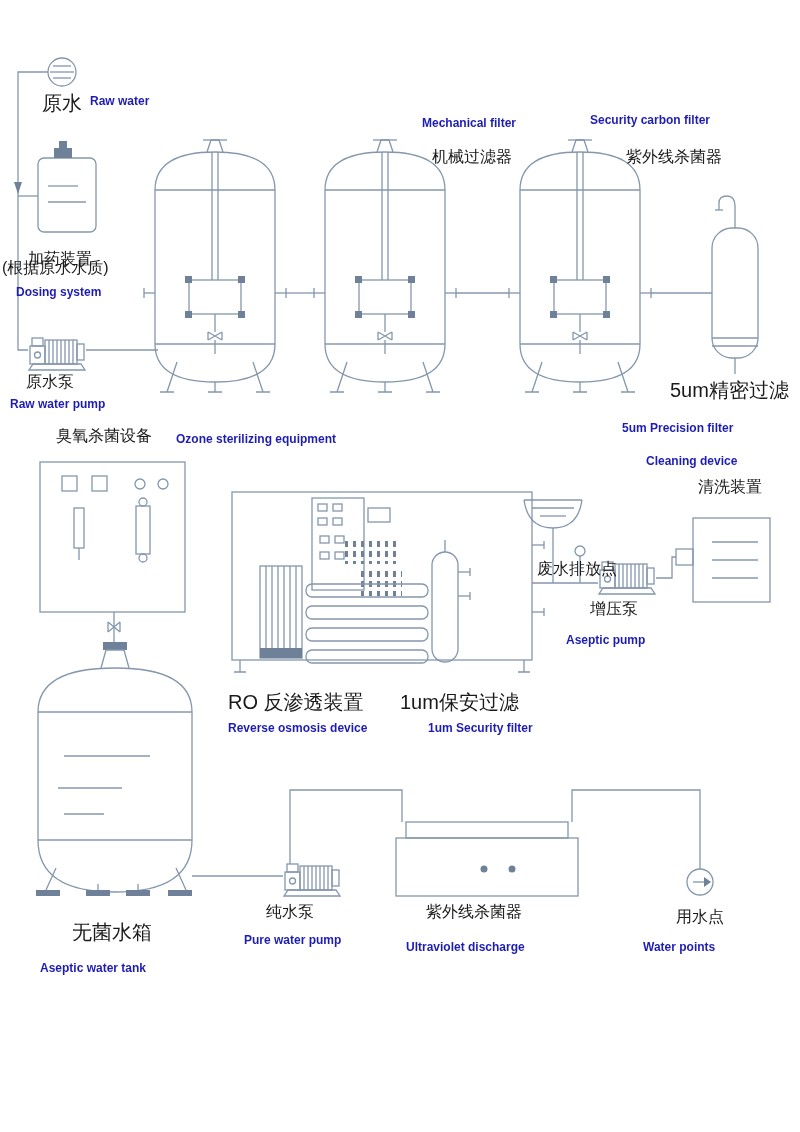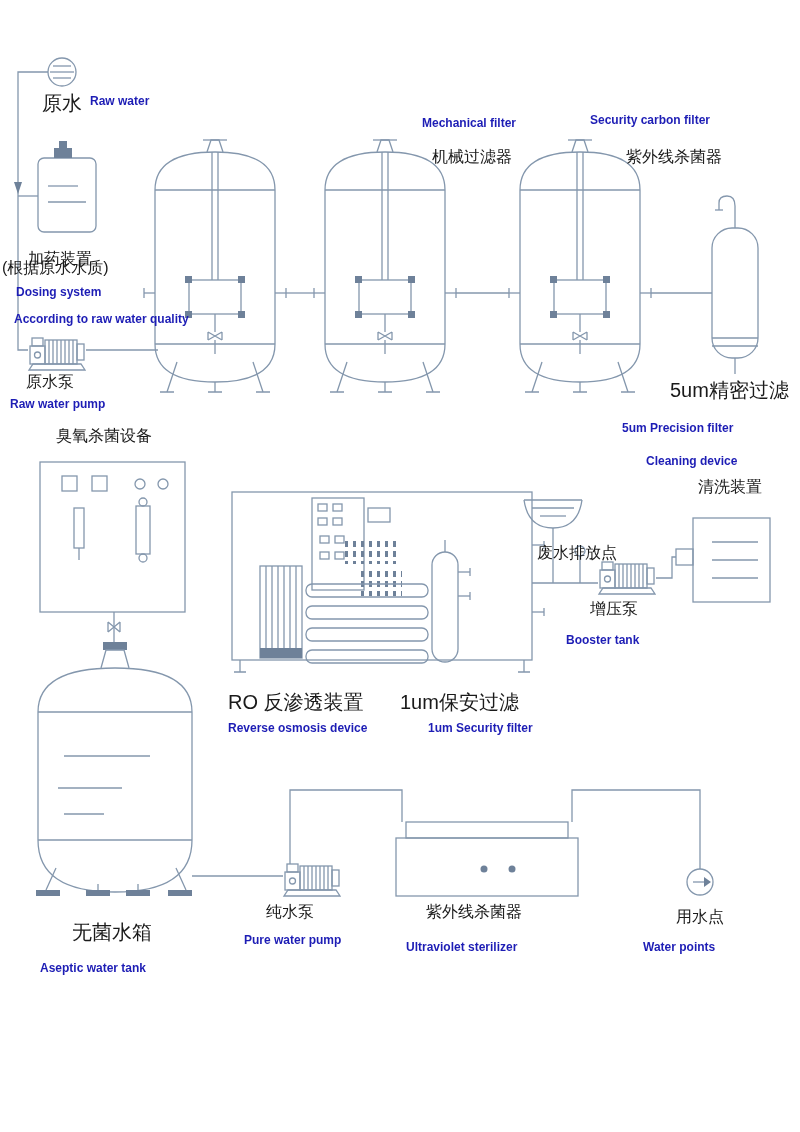--- a/index.html
+++ b/index.html
@@ -223,54 +223,54 @@
       <polygon class="fl" points="704,877 704,887 711,882"></polygon>
     </g>
   </svg>
 
   <div class="lb zh zh-lg" style="left:42px;top:92px">原水</div>
   <div class="lb en" style="left:90px;top:95px">Raw water</div>
 
   <div class="lb zh" style="left:28px;top:250px">加药装置</div>
   <div class="lb zh" style="left:2px;top:259px">(根据原水水质)</div>
   <div class="lb en" style="left:16px;top:286px">Dosing system</div>
-  <div class="lb en" style="left:14px;top:313px">According to raw water quality</div>
 
   <div class="lb zh" style="left:26px;top:373px">原水泵</div>
   <div class="lb en" style="left:10px;top:398px">Raw water pump</div>
 
   <div class="lb en" style="left:422px;top:117px">Mechanical filter</div>
   <div class="lb zh" style="left:432px;top:148px">机械过滤器</div>
 
   <div class="lb en" style="left:590px;top:114px">Security carbon filter</div>
   <div class="lb zh" style="left:626px;top:148px">紫外线杀菌器</div>
 
   <div class="lb zh zh-lg" style="left:670px;top:379px">5um精密过滤</div>
   <div class="lb en" style="left:622px;top:422px">5um Precision filter</div>
 
   <div class="lb zh" style="left:56px;top:427px">臭氧杀菌设备</div>
-
-  <div class="lb zh" style="left:537px;top:544px">废水排放点</div>
+  <div class="lb en" style="left:176px;top:433px">Ozone sterilizing equipment</div>
+
+  <div class="lb zh" style="left:537px;top:560px">废水排放点</div>
 
   <div class="lb en" style="left:646px;top:455px">Cleaning device</div>
   <div class="lb zh" style="left:698px;top:478px">清洗装置</div>
 
   <div class="lb zh" style="left:590px;top:600px">增压泵</div>
-  <div class="lb en" style="left:566px;top:634px">Booster tank</div>
+  <div class="lb en" style="left:566px;top:634px">Aseptic pump</div>
 
   <div class="lb zh zh-lg" style="left:228px;top:691px">RO 反渗透装置</div>
   <div class="lb zh zh-lg" style="left:400px;top:691px">1um保安过滤</div>
   <div class="lb en" style="left:228px;top:722px">Reverse osmosis device</div>
   <div class="lb en" style="left:428px;top:722px">1um Security filter</div>
 
   <div class="lb zh zh-lg" style="left:72px;top:921px">无菌水箱</div>
   <div class="lb en" style="left:40px;top:962px">Aseptic water tank</div>
 
   <div class="lb zh" style="left:266px;top:903px">纯水泵</div>
   <div class="lb en" style="left:244px;top:934px">Pure water pump</div>
 
   <div class="lb zh" style="left:426px;top:903px">紫外线杀菌器</div>
-  <div class="lb en" style="left:406px;top:941px">Ultraviolet sterilizer</div>
+  <div class="lb en" style="left:406px;top:941px">Ultraviolet discharge</div>
 
   <div class="lb zh" style="left:676px;top:908px">用水点</div>
   <div class="lb en" style="left:643px;top:941px">Water points</div>
 
 </div>
 
 </body></html>

